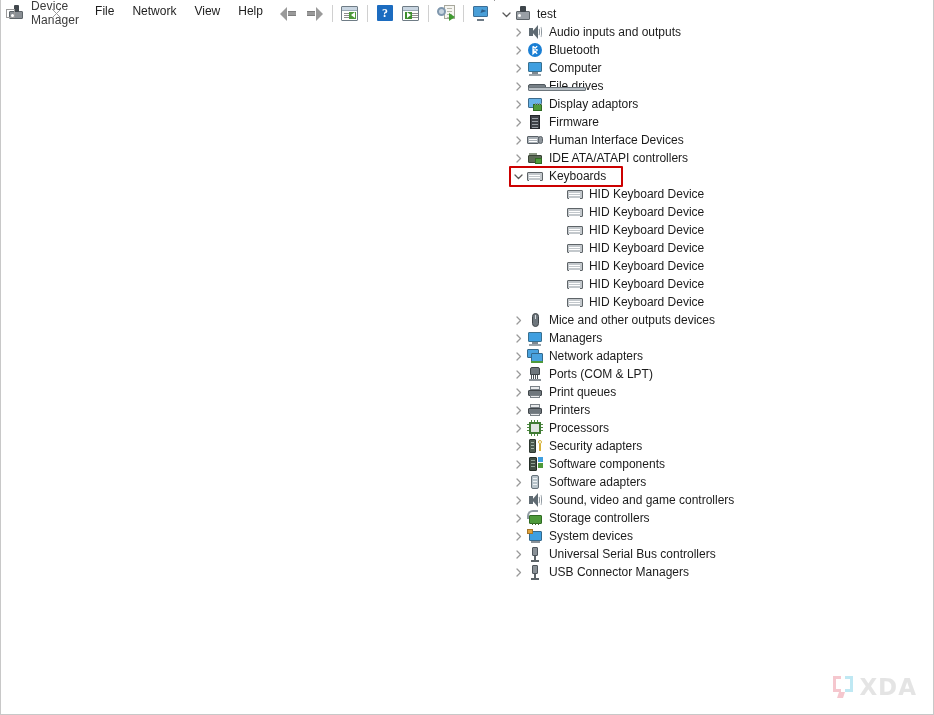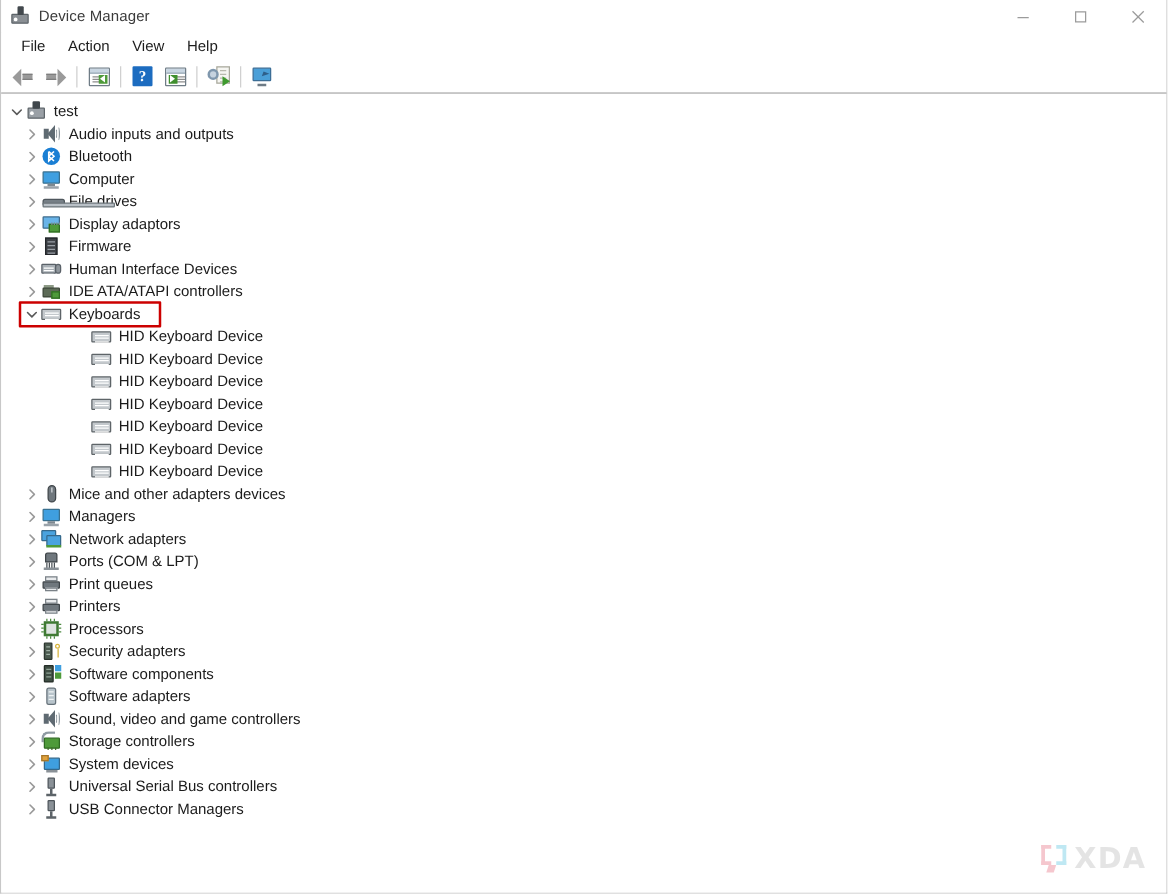--- a/index.html
+++ b/index.html
@@ -11,21 +11,21 @@
     overflow: hidden;
   }
 
   #app {
     position: relative;
     width: 934px; height: 715px;
     background: #ffffff;
     border: 1px solid #c8c8c8;
     border-top: none;
     display: flex;
-    flex-direction: column;
+    flex-direction: row;
   }
 
   
   .titlebar {
     height: 26px;
     background: #ffffff;
     display: flex;
     align-items: center;
     flex: 0 0 26px;
     position: relative;
@@ -535,21 +535,21 @@
         <svg width="11" height="11" viewBox="0 0 11 11">
             <line x1="1" y1="1" x2="10" y2="10" stroke="#9b9b9b" stroke-width="1"></line>
             <line x1="10" y1="1" x2="1" y2="10" stroke="#9b9b9b" stroke-width="1"></line>
           </svg>
       </div>
     </div>
   </div>
 
   <div class="menubar">
     <div class="menu-item">File</div>
-    <div class="menu-item">Action</div>
+    <div class="menu-item">Network</div>
     <div class="menu-item">View</div>
     <div class="menu-item">Help</div>
   </div>
 
   <div class="toolbar">
     <div class="tb-btn">
       <div class="arrow back">
           <div class="shaft"></div>
           <div class="head"></div>
         </div>
@@ -873,21 +873,21 @@
           <svg width="9" height="9" viewBox="0 0 9 9">
             <path d="M3 1 L6.5 4.5 L3 8" fill="none" stroke="#9a9a9a" stroke-width="1.3" stroke-linecap="round" stroke-linejoin="round"></path>
           </svg>
         </div>
         <div class="ico">
           <div class="i-mouse">
             <div class="b"></div>
             <div class="w"></div>
           </div>
         </div>
-        <div class="lbl">Mice and other adapters devices</div>
+        <div class="lbl">Mice and other outputs devices</div>
       </div>
       <div class="row d1">
         <div class="chev">
           <svg width="9" height="9" viewBox="0 0 9 9">
             <path d="M3 1 L6.5 4.5 L3 8" fill="none" stroke="#9a9a9a" stroke-width="1.3" stroke-linecap="round" stroke-linejoin="round"></path>
           </svg>
         </div>
         <div class="ico">
           <div class="i-monitor">
             <div class="scr"></div>

